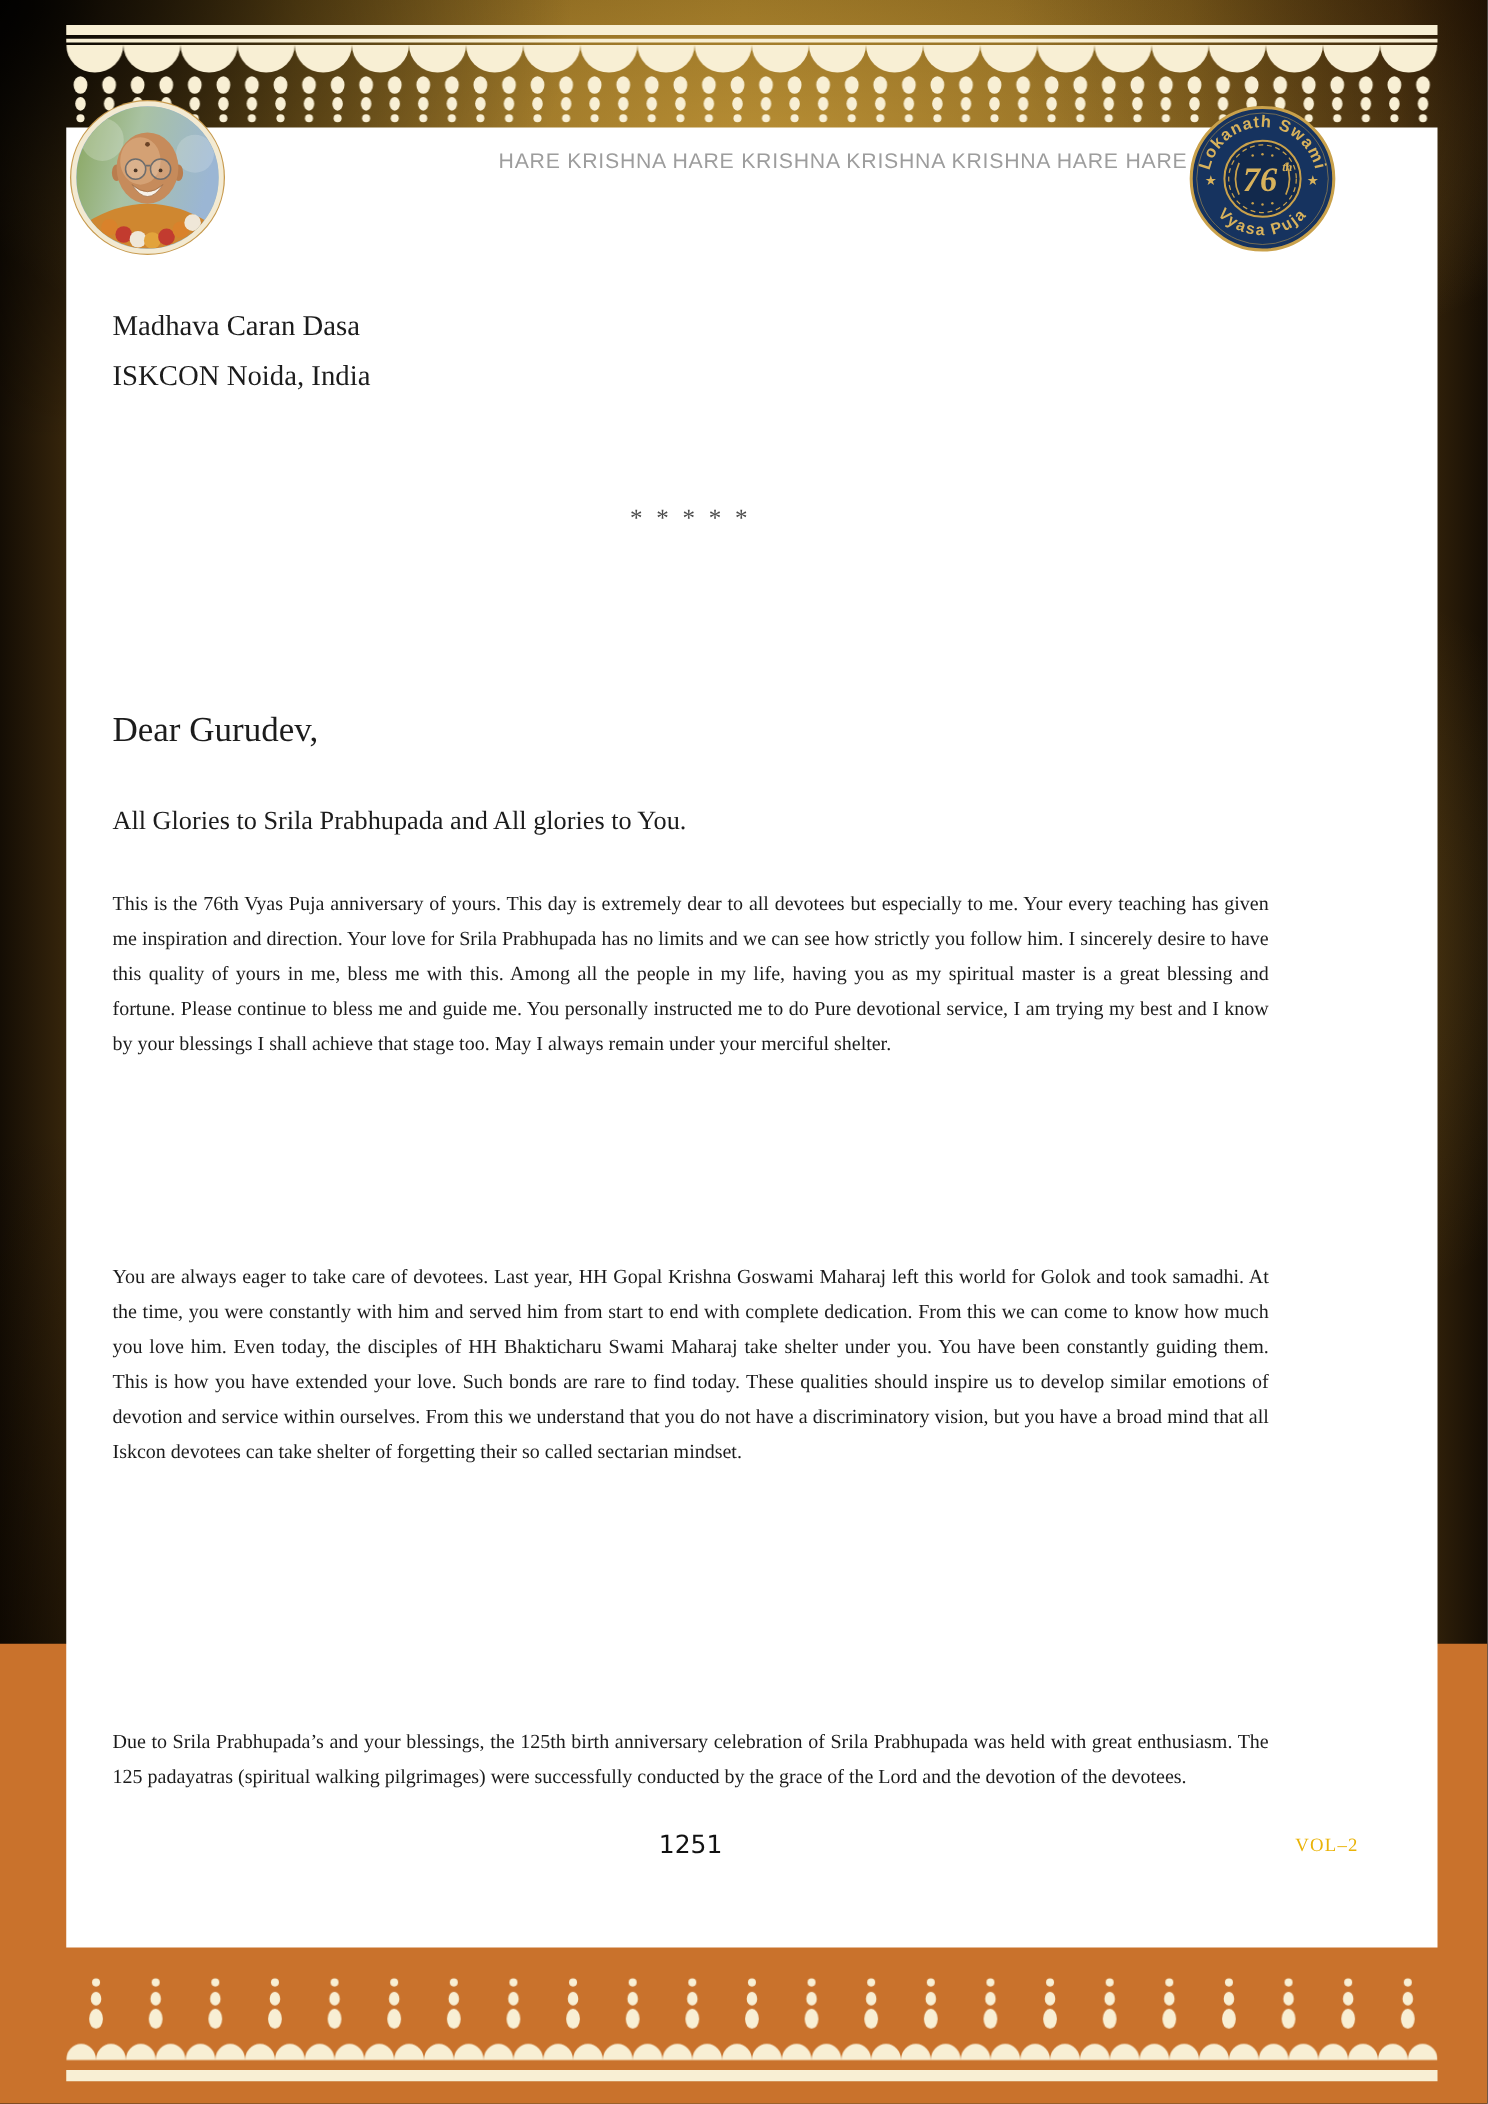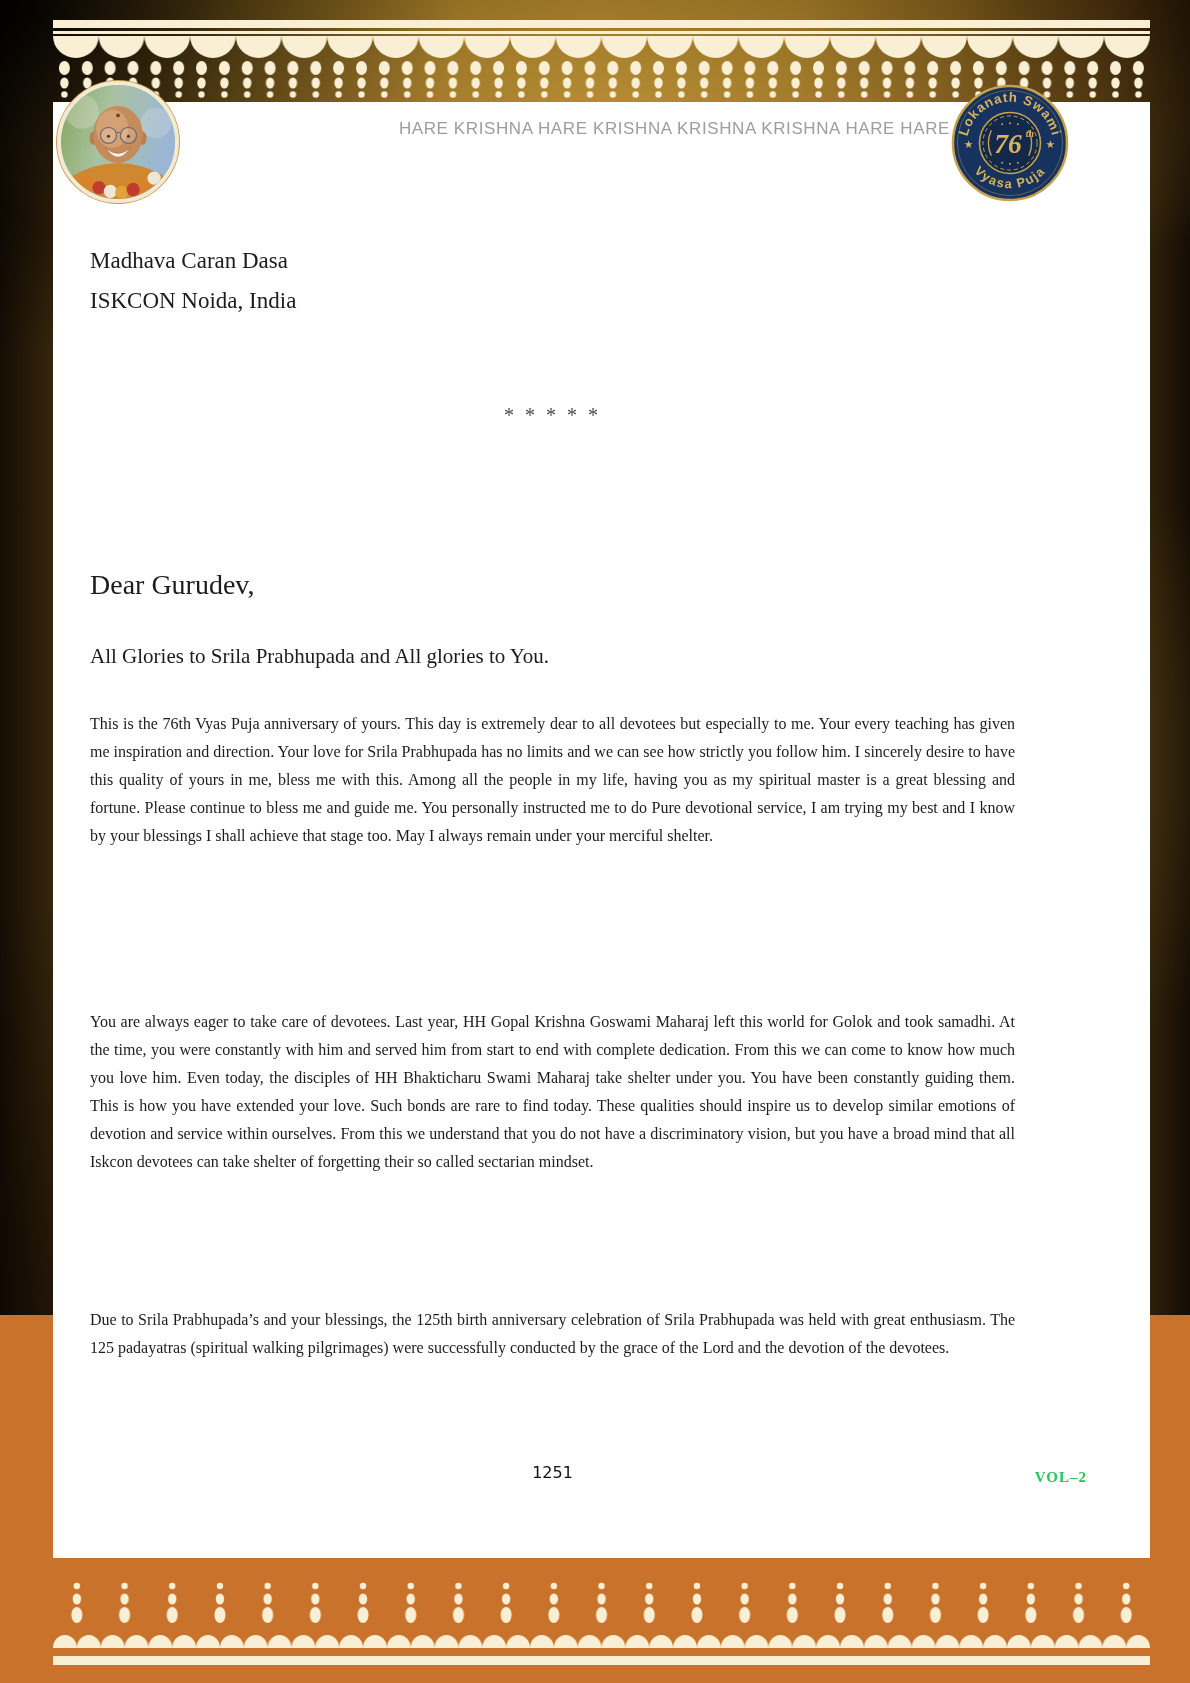--- a/index.html
+++ b/index.html
@@ -59,29 +59,29 @@
   
   .ltxt{position:absolute;left:90px;width:925px;z-index:4;color:#1c1c1c;}
   .addr1{top:248px;font-size:23px;}
   .addr2{top:288px;font-size:23px;}
   .sep{top:404px;font-size:20px;text-align:center;color:#4a4a4a;letter-spacing:3px;}
   .salut{top:556px;font-size:28px;margin-top:13px;}
   .glories{top:644px;font-size:21px;}
   .para{font-size:16px;line-height:28px;text-align:justify;hyphens:none;}
   .para-1{top:710px;}
   .para-2{top:1008px;}
-  .para-3{top:1306px;}
+  .para-3{top:1380px;}
   
   .pagenum{
     position:absolute;left:90px;width:925px;top:1463px;z-index:4;text-align:center;
-    font-family:"DejaVu Sans","Liberation Sans",sans-serif;font-size:16px;color:#111;
+    font-family:"DejaVu Sans","Liberation Sans",sans-serif;font-size:20px;color:#111;
   }
   .volume{
     position:absolute;right:103px;top:1469px;z-index:4;
-    font-size:15px;letter-spacing:1px;color:#22c55e;font-weight:bold;
+    font-size:15px;letter-spacing:1px;color:#eab308;
   }
 </style>
 </head>
 <body>
 
 <div class="page">
 
   <div class="bg-texture"></div>
   <div class="bg-orange"></div>
   <div class="card"></div>

